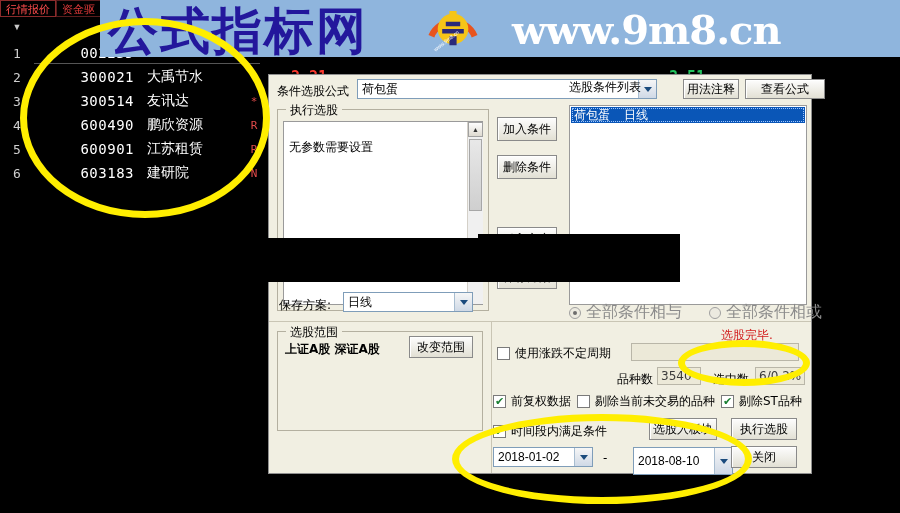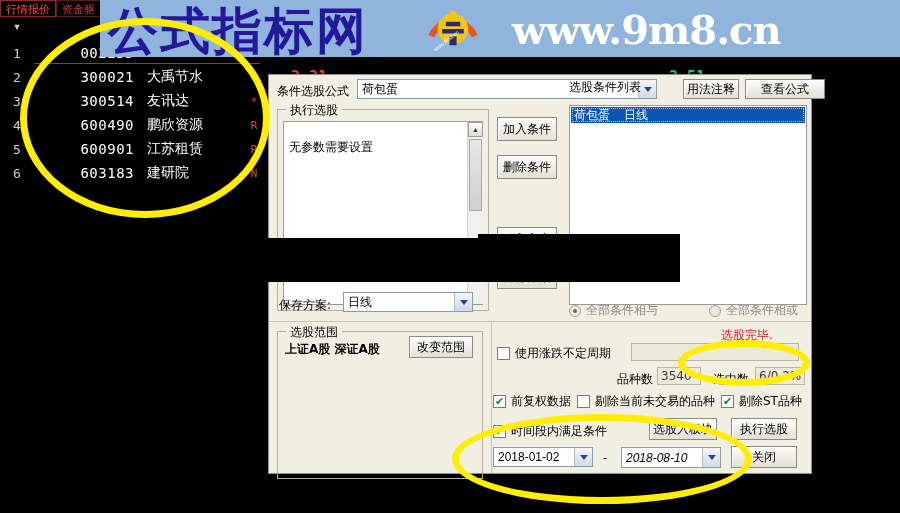--- a/index.html
+++ b/index.html
@@ -90,21 +90,21 @@
 
   .chk{position:absolute;display:flex;align-items:center;gap:5px;font-size:12px;
        color:#000;font-family:"DejaVu Sans","Liberation Sans",sans-serif;
        white-space:nowrap;}
   .chk .box{width:13px;height:13px;background:#fff;border:1px solid #7a7a7a;
             box-sizing:border-box;display:flex;align-items:center;
             justify-content:center;font-size:11px;color:#1a7f32;line-height:1;}
   .chk.off .box{color:transparent;}
 
   .radio{position:absolute;display:flex;align-items:center;gap:5px;
-         font-size:12px;color:#8b8b8b;white-space:nowrap;
+         font-size:16px;color:#8b8b8b;white-space:nowrap;
          font-family:"DejaVu Sans","Liberation Sans",sans-serif;}
   .radio .rb{width:12px;height:12px;border:1px solid #a0a0a0;border-radius:50%;
              background:#eceae0;box-sizing:border-box;position:relative;}
   .radio.on .rb:after{content:"";position:absolute;left:3px;top:3px;
              width:4px;height:4px;border-radius:50%;background:#6d6d6d;}
 
   .txtinput{position:absolute;background:#ece9d8;border:1px solid #b9b6a8;
             font-size:12px;color:#3b3b3b;box-sizing:border-box;
             display:flex;align-items:center;padding-left:3px;
             font-family:"DejaVu Sans","Liberation Sans",sans-serif;}
@@ -258,21 +258,21 @@
         <span>全部条件相与</span>
       </div>
       <div class="radio" style="left:440px;top:227px;">
         <span class="rb"></span>
         <span>全部条件相或</span>
       </div>
 
       <div class="sepline" style="left:0px;top:246px;width:542px;"></div>
       <div class="vsep" style="left:222px;top:246px;height:152px;"></div>
 
-      <div class="group" style="left:8px;top:256px;width:206px;height:148px;">
+      <div class="group" style="left:8px;top:256px;width:206px;height:100px;">
         <div class="gt">选股范围</div>
       </div>
       <div class="lbl" style="left:16px;top:266px;font-weight:bold;">上证A股 深证A股</div>
       <div class="btn" style="left:140px;top:261px;width:64px;height:22px;">改变范围</div>
 
       <div class="redstat" style="left:452px;top:252px;">选股完毕.</div>
 
       <div class="chk off" style="left:228px;top:270px;">
         <span class="box">✔</span>
         <span>使用涨跌不定周期</span>
@@ -302,21 +302,21 @@
         <span>时间段内满足条件</span>
       </div>
       <div class="btn" style="left:380px;top:343px;width:68px;height:22px;">选股入板块</div>
       <div class="btn" style="left:462px;top:343px;width:66px;height:22px;">执行选股</div>
 
       <div class="combo" style="left:224px;top:372px;width:100px;height:20px;">
         <div class="cval">2018-01-02</div>
         <div class="cbtn"></div>
       </div>
       <div class="lbl" style="left:334px;top:376px;">-</div>
-      <div class="combo" style="left:352px;top:372px;width:100px;height:21px;font-style:italic;">
+      <div class="combo" style="left:364px;top:372px;width:100px;height:28px;">
         <div class="cval">2018-08-10</div>
         <div class="cbtn"></div>
       </div>
       <div class="btn" style="left:462px;top:371px;width:66px;height:22px;">关闭</div>
 
     </div>
   </div>
 
   <div class="censor" style="left:268px;top:238px;width:412px;height:44px;"></div>
   <div class="censor" style="left:478px;top:234px;width:202px;height:48px;"></div>

